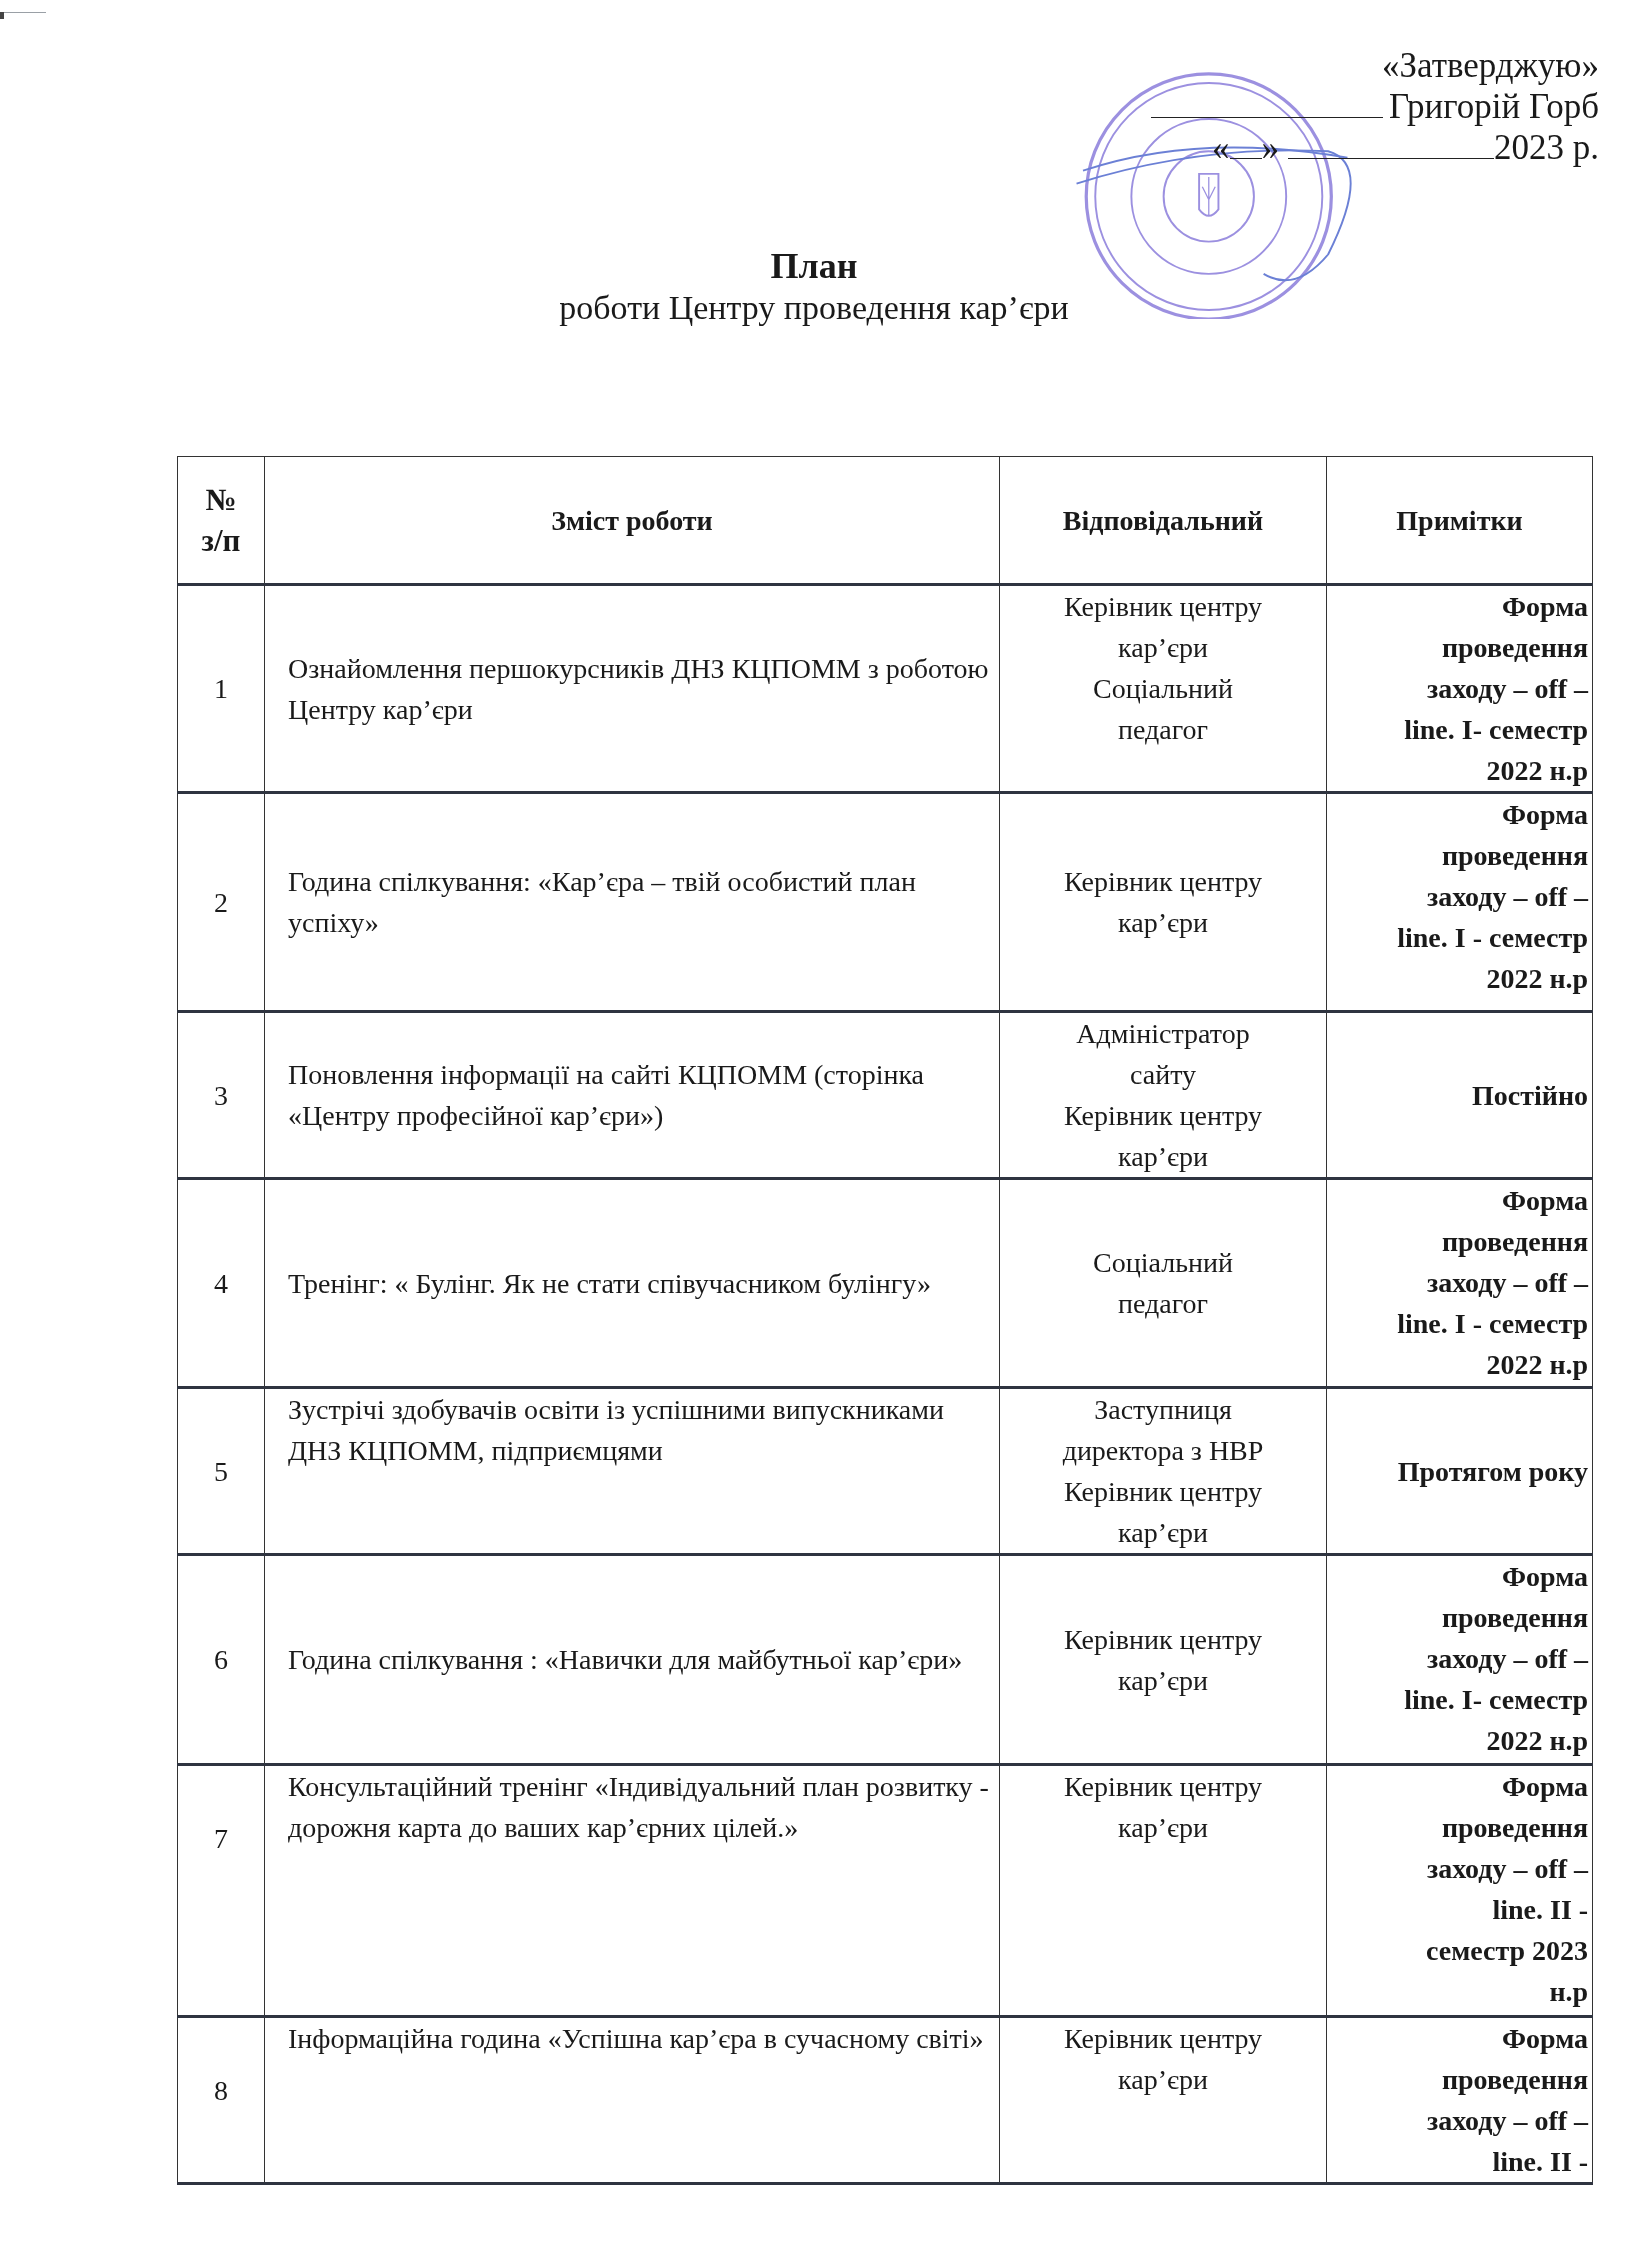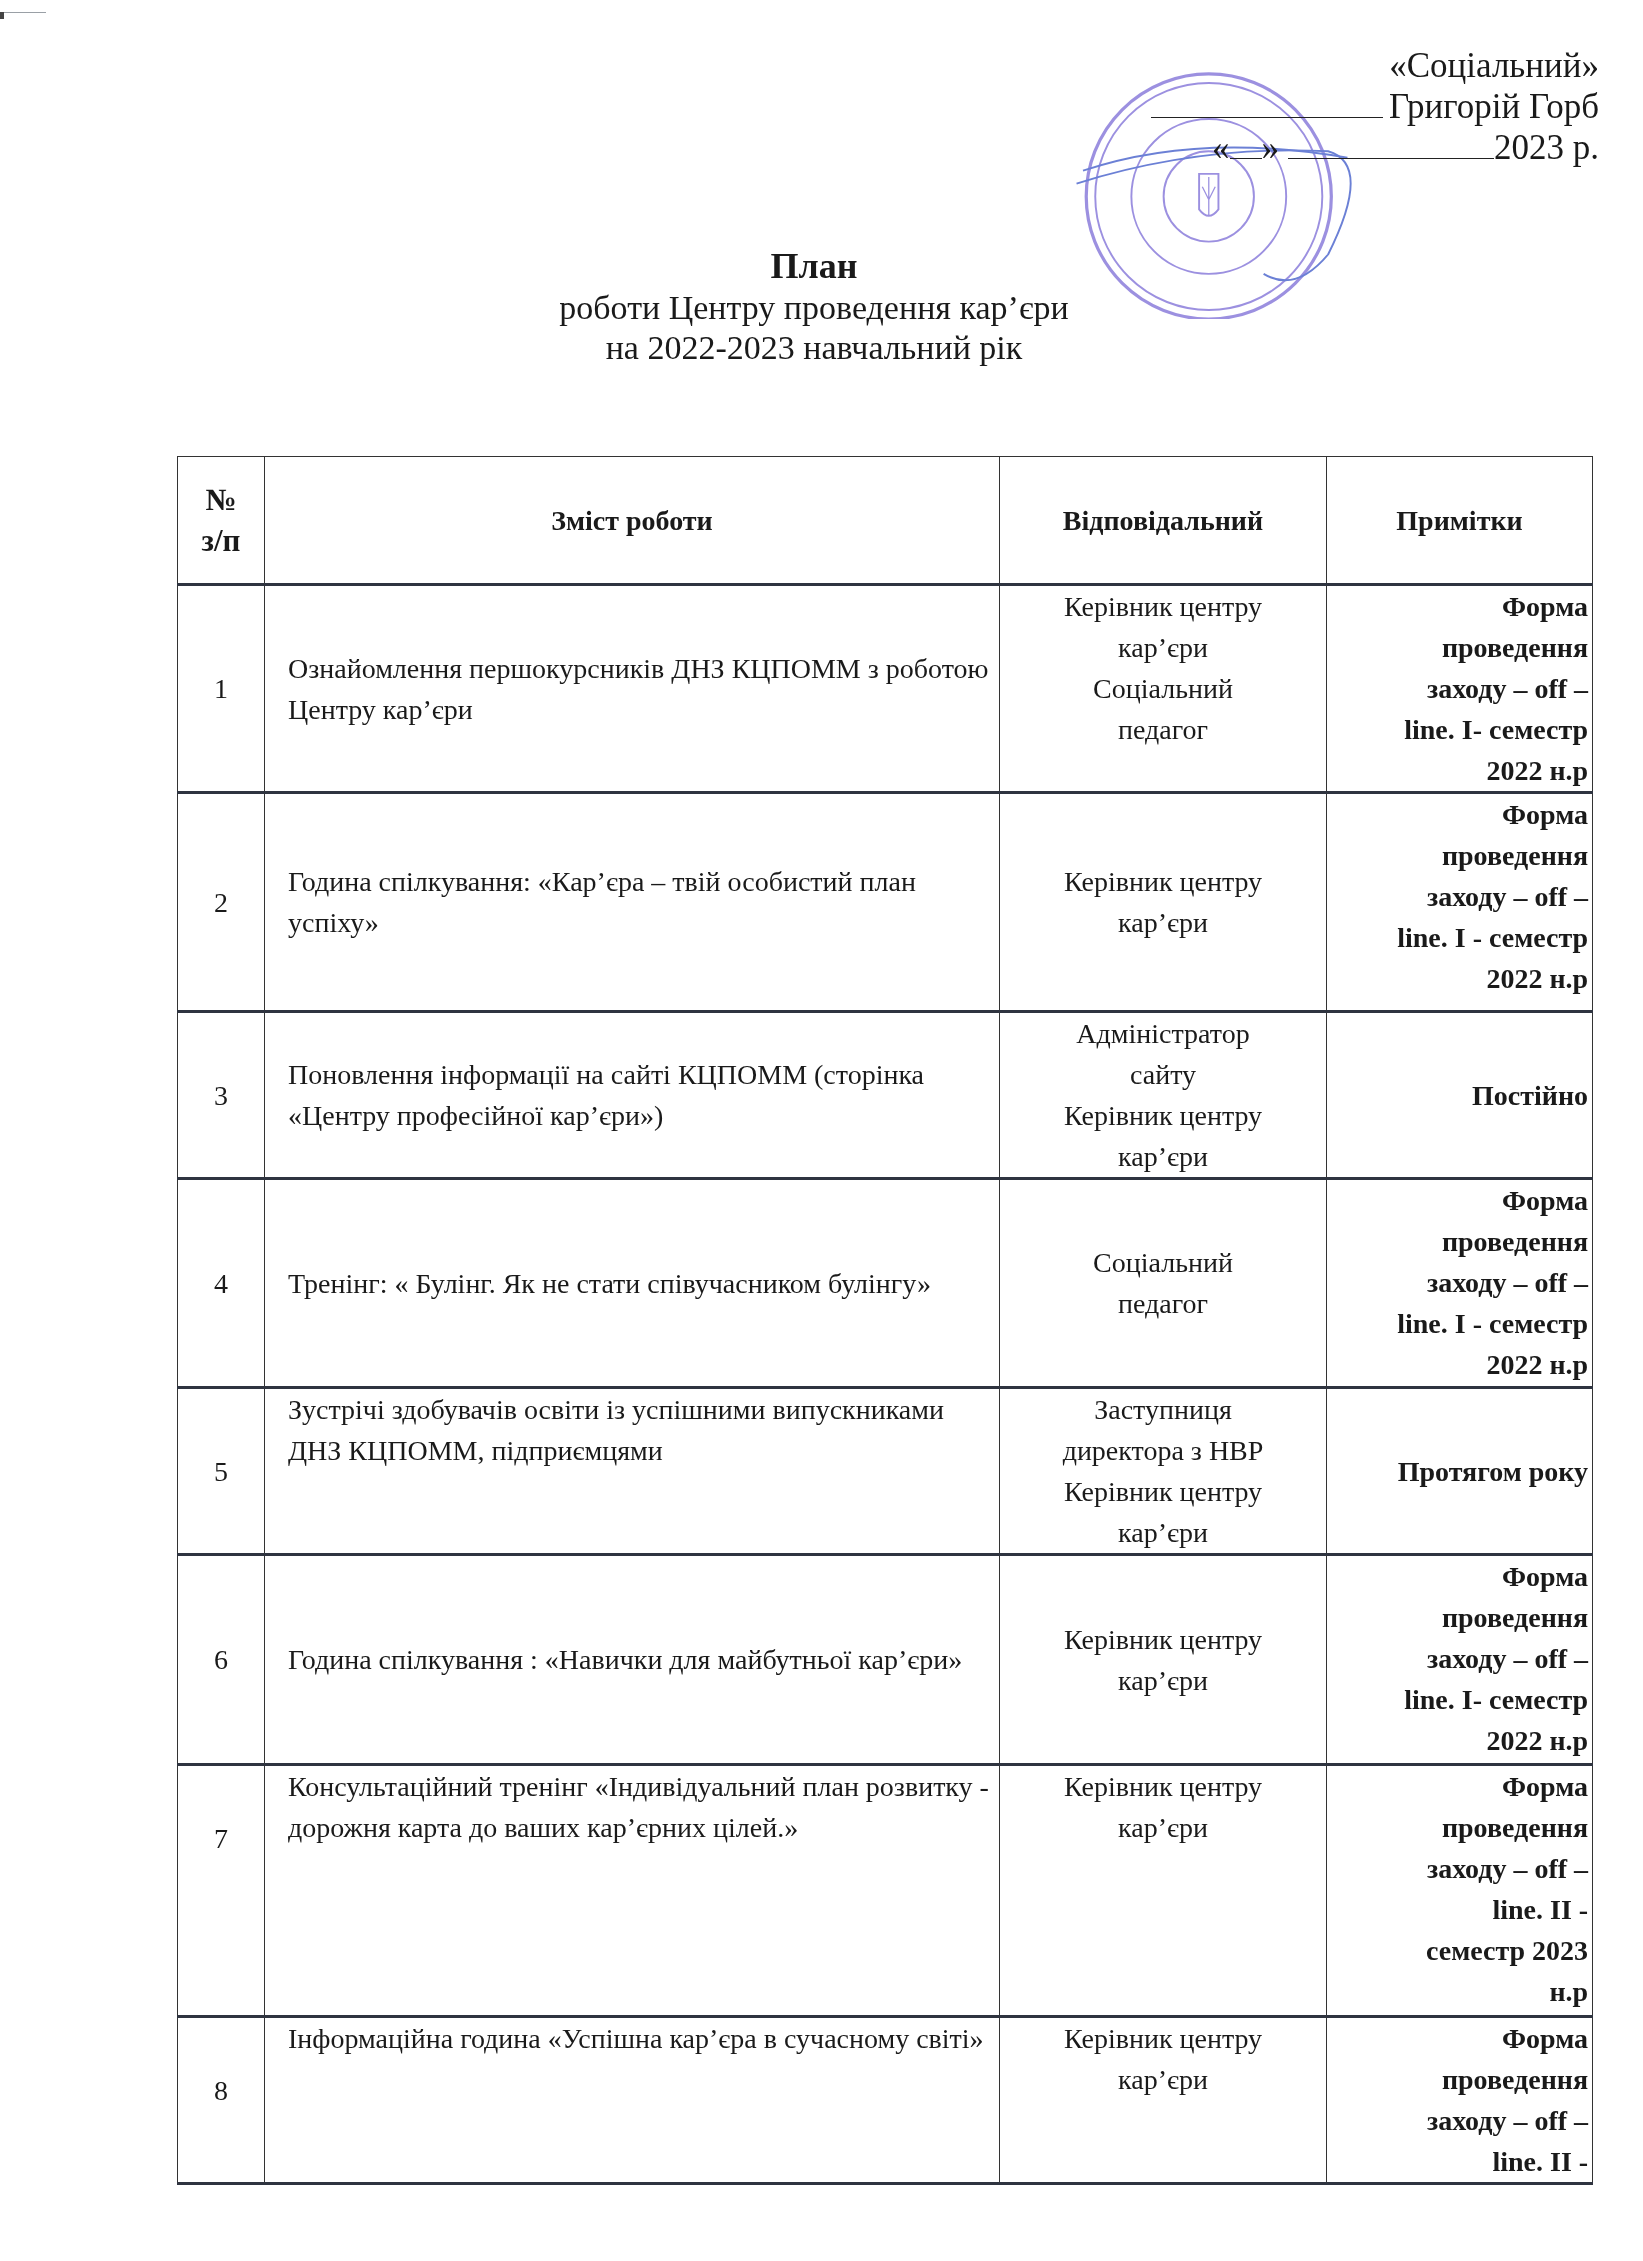--- a/index.html
+++ b/index.html
@@ -54,33 +54,32 @@
   <ellipse cx="215" cy="210" rx="176" ry="176" fill="none" stroke="#7b6cd6" stroke-width="3"></ellipse>
   <ellipse cx="215" cy="210" rx="120" ry="120" fill="none" stroke="#7b6cd6" stroke-width="3"></ellipse>
   <ellipse cx="215" cy="210" rx="70" ry="70" fill="none" stroke="#7b6cd6" stroke-width="3"></ellipse>
   <path d="M200 175 L230 175 L230 230 Q215 250 200 230 Z" fill="none" stroke="#7b6cd6" stroke-width="3"></path>
   <path d="M215 180 L215 240 M205 195 L215 215 L225 195" fill="none" stroke="#7b6cd6" stroke-width="2"></path>
   <path d="M20 170 Q200 110 430 150" fill="none" stroke="#3a56c8" stroke-width="3"></path>
   <path d="M10 190 Q200 130 400 140 Q470 160 400 300 Q350 360 300 330" fill="none" stroke="#3a56c8" stroke-width="3"></path>
 </svg>
 
 <div class="approval">
-  <span class="line">«Соціальний»</span>
+  <span class="line">«Затверджую»</span>
   <span class="line">
     <span class="sig-line"></span><span>Григорій Горб</span>
   </span>
   <span class="line">
     <span>«</span><span class="date-quote-blank"></span><span>»</span><span class="date-blank"></span><span>2023 р.</span>
   </span>
 </div>
 
 <div class="title-block">
   <div class="t-main">План</div>
   <div class="t-sub">роботи Центру проведення кар’єри</div>
-  <div class="t-sub">на 2022-2023 навчальний  рік</div>
 </div>
 
 <table class="plan-table">
   <colgroup>
     <col style="width:87px">
     <col style="width:735px">
     <col style="width:327px">
     <col style="width:266px">
   </colgroup>
   <tbody>

